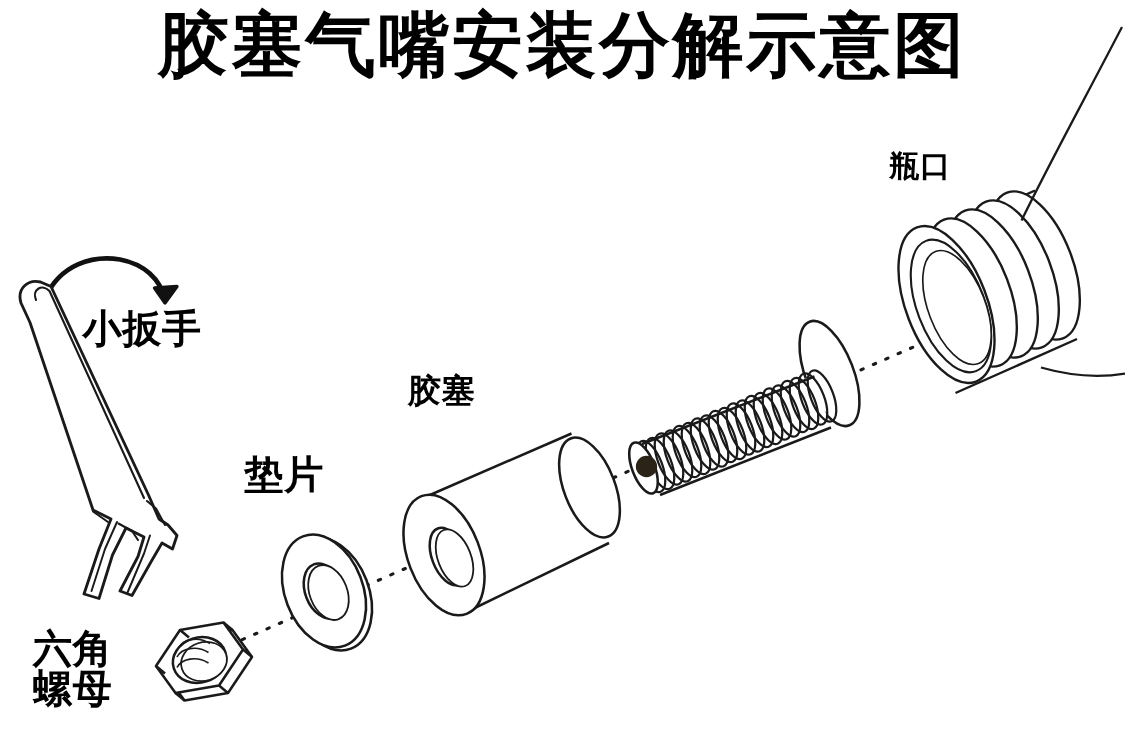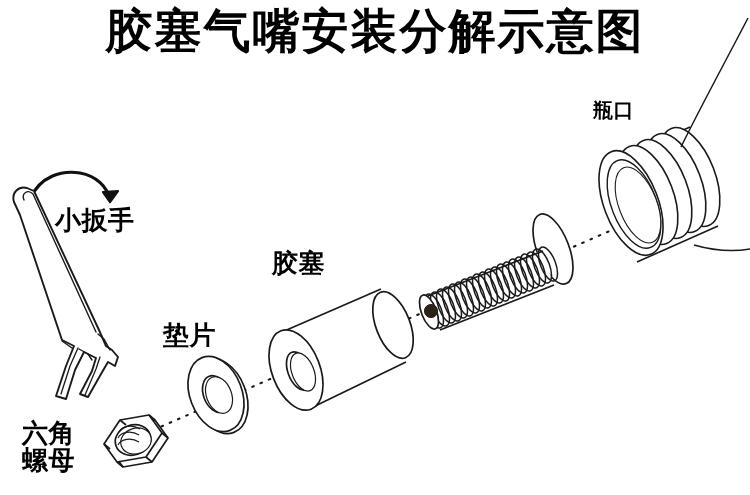--- a/index.html
+++ b/index.html
@@ -37,22 +37,22 @@
   #page-title {
     left: 0;
     top: 6px;
     width: 750px;
     text-align: center;
     font-size: 47px;
     letter-spacing: 2px;
   }
   #label-wrench      { left: 55px;  top: 207px; font-size: 26px; }
   #label-hexnut      { left: 22px;  top: 420px; font-size: 26px; text-align: center; }
-  #label-washer      { left: 163px; top: 322px; font-size: 26px; text-align: right; }
-  #label-plug        { left: 272px; top: 250px; font-size: 26px; }
+  #label-washer      { left: 163px; top: 304px; font-size: 26px; text-align: right; }
+  #label-plug        { left: 272px; top: 250px; font-size: 22px; }
   #label-valvebody   { left: 393px; top: 194px; font-size: 26px; }
   #label-bottleneck  { left: 593px; top: 100px; font-size: 20px; }
 </style>
 </head>
 <body>
 
 <div id="page">
 
   <svg id="diagram-svg" viewBox="0 0 750 495">
 

